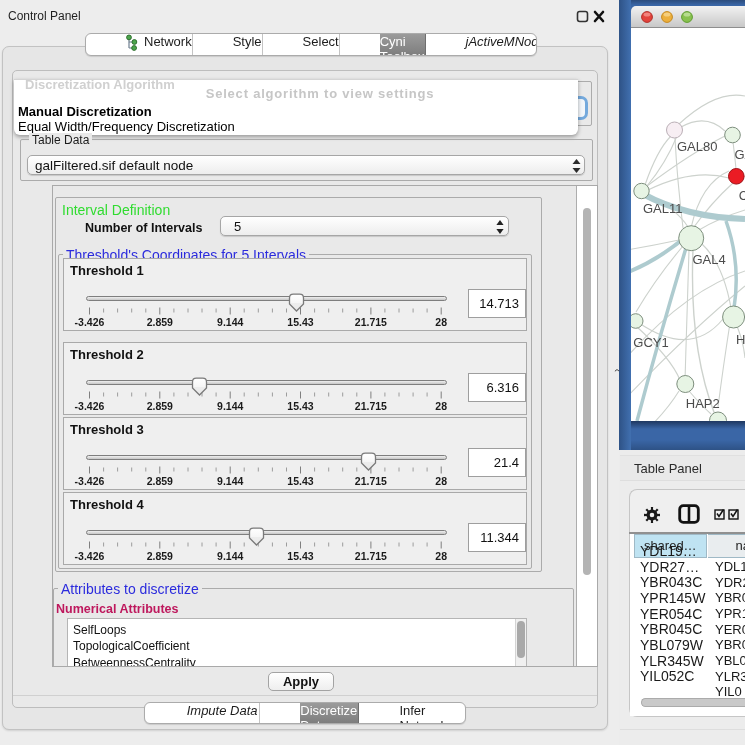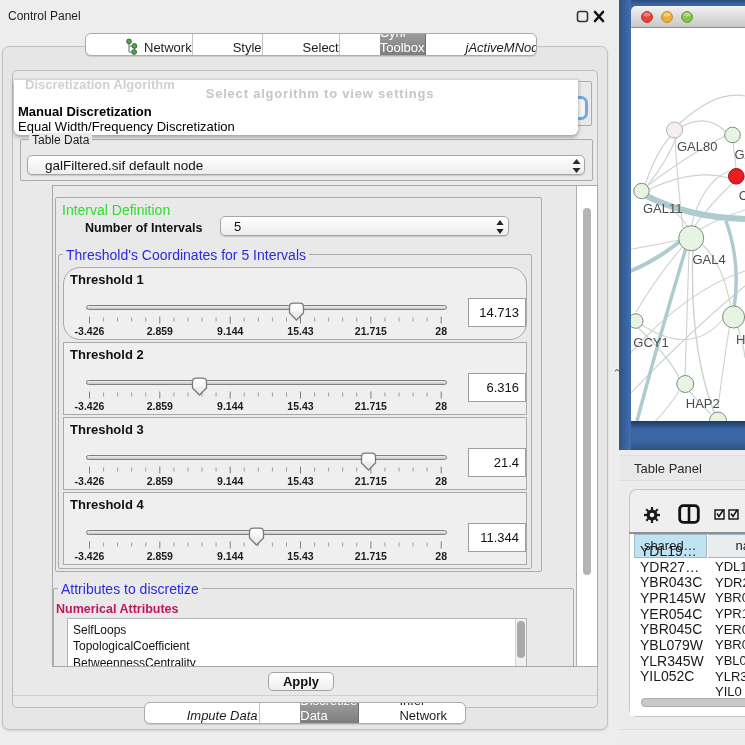--- a/index.html
+++ b/index.html
@@ -6,21 +6,21 @@
   html,body { width:745px; height:745px; overflow:hidden; }
   body { font-family:"Liberation Sans", sans-serif; background:#EDEDED; position:relative; }
   .abs { position:absolute; }
   
   #titlebar { left:0; top:0; width:617px; height:30px; background:#EDEDED; }
   #titlebar .t { position:absolute; left:8px; top:9px; font-size:12px; color:#1f1f1f; }
   #outerpanel { left:2px; top:46px; width:606px; height:684px; background:#E6E6E6; border:1px solid #C2C2C2; border-radius:7px; box-shadow:0 1px 2px rgba(0,0,0,0.12); }
   #innerpanel { left:12px; top:70px; width:586px; height:638px; background:#E9E9E9; border:1px solid #BDBDBD; border-radius:5px; }
   
   .seg { background:#FFFFFF; border:1px solid #ABABAB; border-radius:6px; display:flex; align-items:center; font-size:13px; color:#1c1c1c; overflow:hidden; box-shadow:0 1px 1px rgba(0,0,0,0.12); }
-  .seg .s { height:100%; display:flex; align-items:flex-end; justify-content:center; border-right:1px solid #C4C4C4;margin-left:40px; }
+  .seg .s { height:100%; display:flex; align-items:flex-start; justify-content:center; border-right:1px solid #C4C4C4;margin-left:40px; }
   .seg .s:last-child { border-right:none; }
   .seg .dark { background:linear-gradient(#9B9B9B,#7E7E7E); color:#FFFFFF; border-right:1px solid #6F6F6F; }
   
   .group { position:absolute; border:1px solid #ABABAB; border-radius:2px; }
   .gtitle { position:absolute; font-size:14px; padding:0 3px; line-height:14px; }
   
   .combo { position:absolute; background:linear-gradient(#FFFFFF,#EDEDED); border:1px solid #A6A6A6; border-radius:5px; box-shadow:0 1px 1px rgba(0,0,0,0.15); }
   .combo .txt { position:absolute; top:50%; transform:translateY(-50%); font-size:13px; color:#111; }
   
   .tpanel { position:absolute; left:63px; width:464px; height:73px; background:#EFEFEF; border:1px solid #A9A9A9; }
@@ -79,21 +79,21 @@
 <div class="abs" id="popup" style="left:14px; top:79px; width:564px; height:56px; background:#FFFFFF; border-top:1px solid #D4D4D4; border-radius:0 0 6px 6px; box-shadow:0 2px 4px rgba(0,0,0,0.35);">
   <div class="abs" style="left:0; top:6px; width:612px; text-align:center; font-size:13px; font-weight:bold; letter-spacing:0.8px; color:#C6C6C6;">Select algorithm to view settings</div>
   <div class="abs" style="left:4px; top:24px; font-size:13px; font-weight:bold; color:#000;">Manual Discretization</div>
   <div class="abs" style="left:4px; top:39px; font-size:13px; color:#000;">Equal Width/Frequency Discretization</div>
 </div>
 <div class="abs" style="left:25px; top:77px; font-size:13px; font-weight:bold; color:#D0D0D0;">Discretization Algorithm</div>
 
 <div class="group" style="left:20px; top:139px; width:573px; height:42px;"></div>
 <div class="gtitle" style="left:29px; top:133px; background:#E9E9E9; color:#1c1c1c; font-size:12px;">Table Data</div>
 <div class="combo" style="left:27px; top:155px; width:558px; height:20px;">
-  <span class="txt" style="left:17px; font-size:13.5px;">galFiltered.sif default node</span>
+  <span class="txt" style="left:7px; font-size:13.5px;">galFiltered.sif default node</span>
   <svg class="abs" style="left:543px; top:2px;" width="11" height="16" viewBox="0 0 11 16">
     <path d="M5.5 1 L9.5 6 L1.5 6 Z" fill="#2b2b2b"></path>
     <path d="M5.5 15 L9.5 10 L1.5 10 Z" fill="#2b2b2b"></path>
   </svg>
 </div>
 
 <div class="abs" id="viewport" style="left:52px; top:184.5px; width:546px; height:482px; border:1px solid #A9A9A9; background:#E9E9E9;"></div>
 
 <div class="abs" style="left:576px; top:185.5px; width:21px; height:480px; background:#FFFFFF; border-left:1px solid #ADADAD;"></div>
 <div class="abs" style="left:583px; top:208px; width:8px; height:367px; background:#B4B4B4; border-radius:4px;"></div>
@@ -106,21 +106,21 @@
   <span class="txt" style="left:13px;">5</span>
   <svg class="abs" style="left:274px; top:2px;" width="10" height="16" viewBox="0 0 10 16">
     <path d="M5 1 L8.6 6 L1.4 6 Z" fill="#222"></path>
     <path d="M5 15 L8.6 10 L1.4 10 Z" fill="#222"></path>
   </svg>
 </div>
 
 <div class="group" style="left:58px; top:254px; width:474px; height:315px;"></div>
 <div class="gtitle" style="left:63px; top:247.5px; background:#E9E9E9; color:#2B2BDD;">Threshold's Coordinates for 5 Intervals</div>
 
-<div class="tpanel" style="top:267px;border-radius:17px;">
+<div class="tpanel" style="top:258px;">
   <div class="tname">Threshold 1</div>
   <div class="track"></div>
   <svg class="ticks" width="358" height="8" viewBox="0 0 358 8">
       <line x1="3.5" y1="0.5" x2="3.5" y2="7.5" stroke="#7F7F7F" stroke-width="1"></line>
       <line x1="17.6" y1="1.5" x2="17.6" y2="5.5" stroke="#9C9C9C" stroke-width="1"></line>
       <line x1="31.6" y1="1.5" x2="31.6" y2="5.5" stroke="#9C9C9C" stroke-width="1"></line>
       <line x1="45.7" y1="1.5" x2="45.7" y2="5.5" stroke="#9C9C9C" stroke-width="1"></line>
       <line x1="59.8" y1="1.5" x2="59.8" y2="5.5" stroke="#9C9C9C" stroke-width="1"></line>
       <line x1="73.8" y1="0.5" x2="73.8" y2="7.5" stroke="#7F7F7F" stroke-width="1"></line>
       <line x1="87.9" y1="1.5" x2="87.9" y2="5.5" stroke="#9C9C9C" stroke-width="1"></line>

